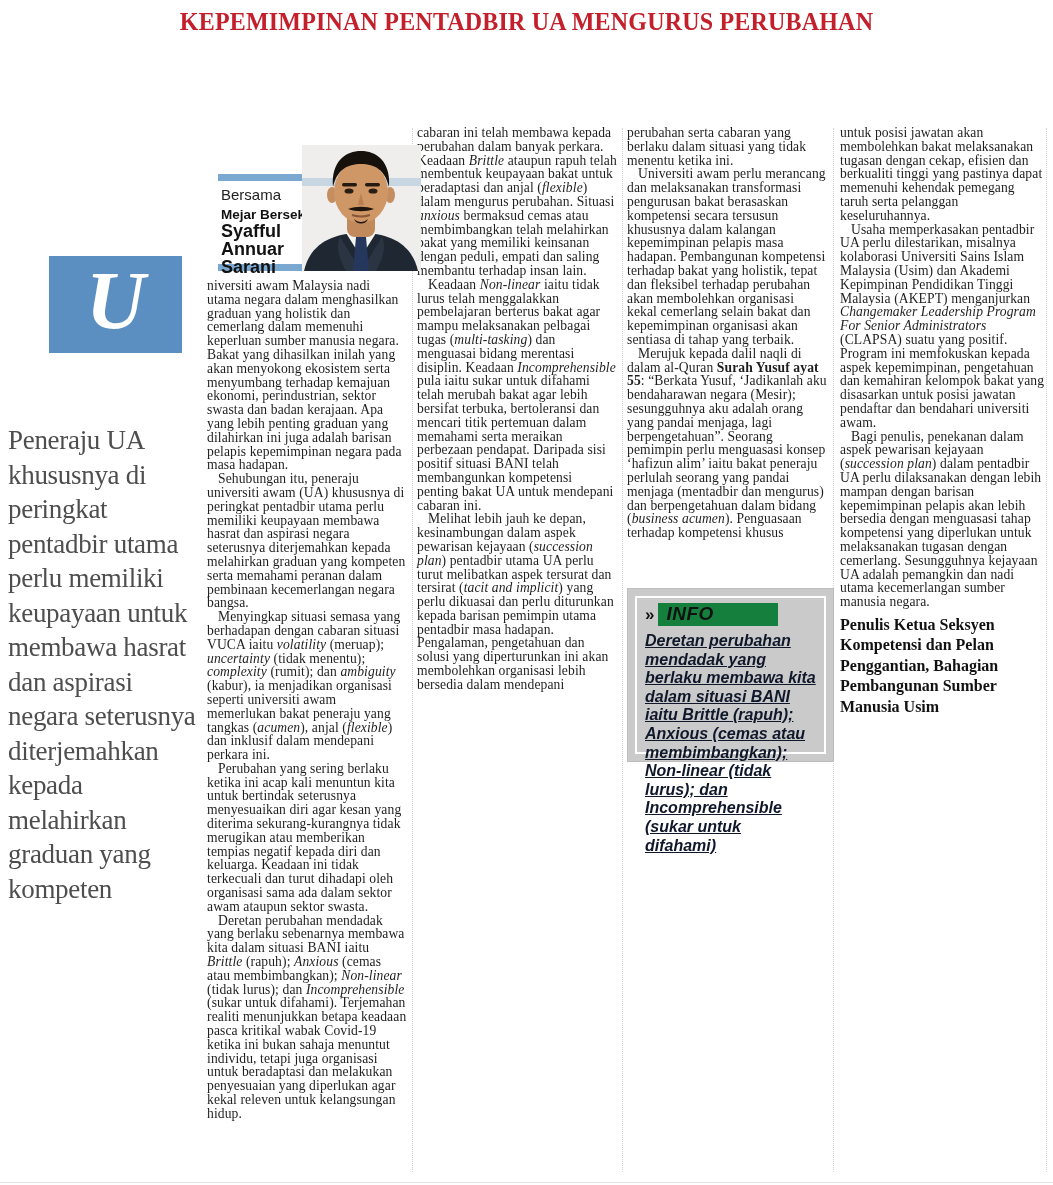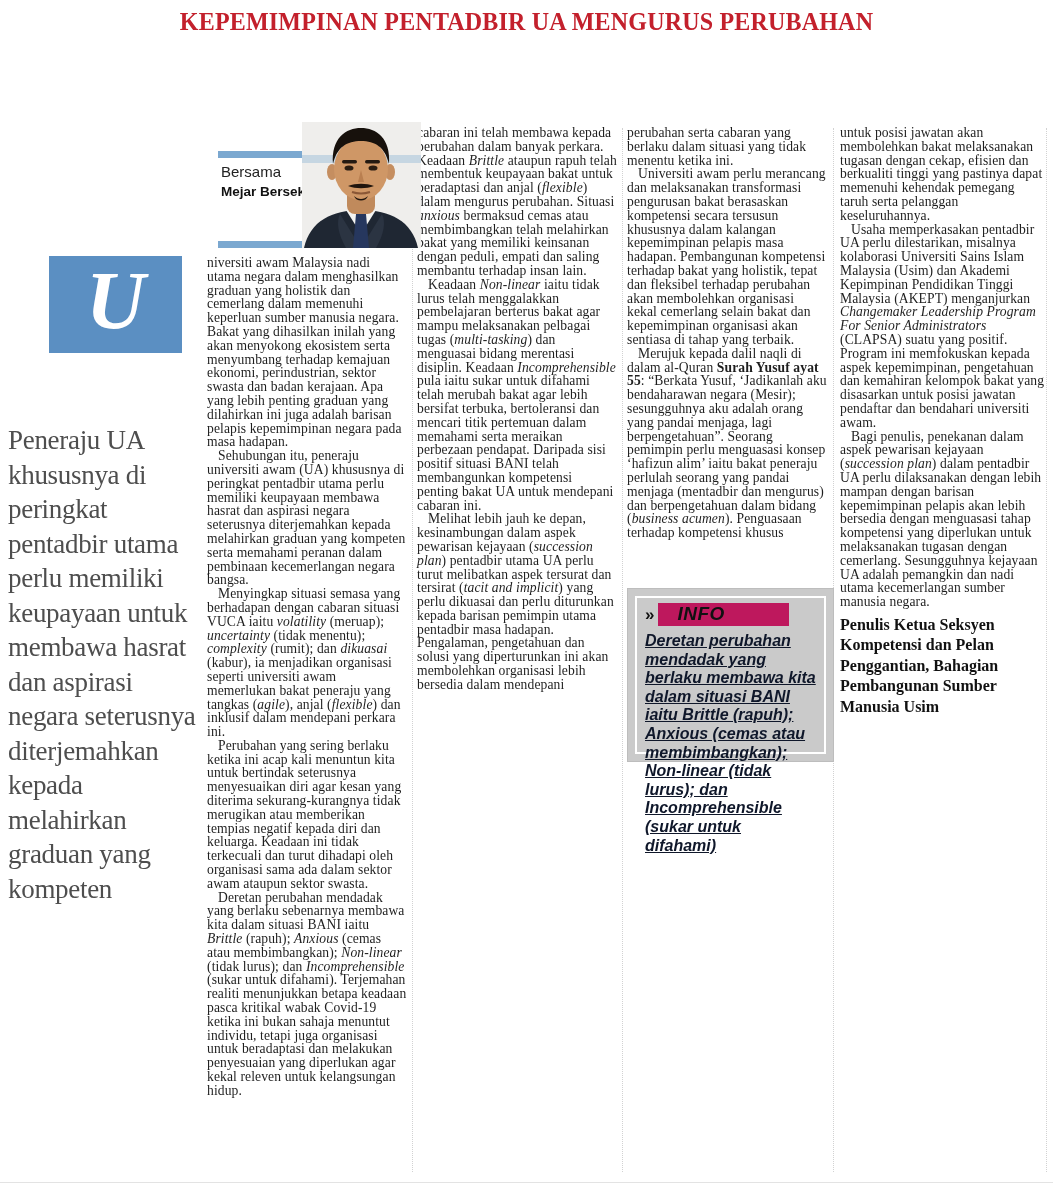--- a/index.html
+++ b/index.html
@@ -63,22 +63,22 @@
 
   
   .infobox {
     position:absolute; left:627px; top:588px; width:207px; height:174px;
     background:#cacaca; padding:7px; border:1px solid #bdbdbd;
   }
   .infobox-inner { border:2px solid #ffffff; height:100%; padding:5px 8px 8px 8px; }
   .infobox-head { display:flex; align-items:center; font-family:"Liberation Sans", sans-serif; margin-bottom:6px; }
   .infobox-marker { font-weight:bold; font-size:17px; color:#111; margin-right:4px; }
   .infobox-title {
-    background:#be185d; font-weight:bold; font-style:italic; font-size:19px;
-    color:#111; padding:0 64px 1px 19px; letter-spacing:0.5px;
+    background:#15803d; font-weight:bold; font-style:italic; font-size:19px;
+    color:#111; padding:0 64px 1px 8px; letter-spacing:0.5px;
   }
   .infobox-body {
     font-family:"Liberation Sans", sans-serif; font-weight:bold; font-style:italic;
     font-size:16px; line-height:18.6px; color:#0f172a;text-decoration:underline;
   }
 
   
   .credit {
     margin-top:6px; font-family:"Liberation Serif", serif; font-weight:bold;
     font-size:16px; line-height:20.5px; color:#111;
@@ -98,26 +98,27 @@
   <div class="col-rule" style="left:833px"></div>
   <div class="col-rule" style="left:1046px"></div>
 
   <div class="margincol">
     <div class="dropcap-box">
       <span class="dropcap-letter">U</span>
     </div>
     <div class="pullquote">Peneraju UA khususnya di peringkat pentadbir utama perlu memiliki keupayaan untuk membawa hasrat dan aspirasi negara seterusnya diterjemahkan kepada melahirkan graduan yang kompeten</div>
   </div>
 
-  <div class="col bodycol" style="left:207px; top:120px;">
+  <div class="col bodycol" style="left:207px; top:143px;">
     <div class="byline">
       <div class="byline-bar top"></div>
       <div class="byline-bar bottom"></div>
       <div class="byline-label">Bersama</div>
       <div class="byline-rank">Mejar Bersekutu (PA)</div>
+      <div class="byline-name">Syafful Annuar Sarani</div>
       <svg class="byline-photo" viewBox="0 0 119 126" aria-label="portrait photo">
         <rect x="0" y="0" width="119" height="126" fill="#efeeec"></rect>
         <rect x="0" y="33" width="119" height="8" fill="#7ba8d0" opacity="0.35"></rect>
 
         <path d="M2,126 C8,99 30,88 59,88 C88,88 110,99 116,126 Z" fill="#1f2733"></path>
         <path d="M38,92 L59,126 L44,126 C36,112 34,100 38,92 Z" fill="#2b3442"></path>
         <path d="M80,92 L59,126 L74,126 C82,112 84,100 80,92 Z" fill="#2b3442"></path>
 
         <path d="M44,88 L59,112 L74,88 Z" fill="#f4f4f2"></path>
 
@@ -143,21 +144,21 @@
         <path d="M46,64 C54,61 64,61 72,64 C64,67 54,67 46,64 Z" fill="#20150d"></path>
 
         <path d="M50,70 C56,72 62,72 68,70" stroke="#8a5736" stroke-width="2" fill="none"></path>
 
         <path d="M52,74 C56,78 62,78 66,74 C64,80 54,80 52,74 Z" fill="#20150d"></path>
       </svg>
     </div>
     <div>
         <p class="para flush">niversiti awam Malaysia nadi utama negara dalam menghasilkan graduan yang holistik dan cemerlang dalam memenuhi keperluan sumber manusia negara. Bakat yang dihasilkan inilah yang akan menyokong ekosistem serta menyumbang terhadap kemajuan ekonomi, perindustrian, sektor swasta dan badan kerajaan. Apa yang lebih penting graduan yang dilahirkan ini juga adalah barisan pelapis kepemimpinan negara pada masa hadapan.</p>
         <p class="para">Sehubungan itu, peneraju universiti awam (UA) khususnya di peringkat pentadbir utama perlu memiliki keupayaan membawa hasrat dan aspirasi negara seterusnya diterjemahkan kepada melahirkan graduan yang kompeten serta memahami peranan dalam pembinaan kecemerlangan negara bangsa.</p>
-        <p class="para">Menyingkap situasi semasa yang berhadapan dengan cabaran situasi VUCA iaitu <i>volatility</i> (meruap); <i>uncertainty</i> (tidak menentu); <i>complexity</i> (rumit); dan <i>dikuasai</i> (kabur), ia menjadikan organisasi seperti universiti awam memerlukan bakat peneraju yang tangkas (<i>agile</i>), anjal (<i>flexible</i>) dan inklusif dalam mendepani perkara ini.</p>
+        <p class="para">Menyingkap situasi semasa yang berhadapan dengan cabaran situasi VUCA iaitu <i>volatility</i> (meruap); <i>uncertainty</i> (tidak menentu); <i>complexity</i> (rumit); dan <i>ambiguity</i> (kabur), ia menjadikan organisasi seperti universiti awam memerlukan bakat peneraju yang tangkas (<i>acumen</i>), anjal (<i>flexible</i>) dan inklusif dalam mendepani perkara ini.</p>
         <p class="para">Perubahan yang sering berlaku ketika ini acap kali menuntun kita untuk bertindak seterusnya menyesuaikan diri agar kesan yang diterima sekurang-kurangnya tidak merugikan atau memberikan tempias negatif kepada diri dan keluarga. Keadaan ini tidak terkecuali dan turut dihadapi oleh organisasi sama ada dalam sektor awam ataupun sektor swasta.</p>
         <p class="para">Deretan perubahan mendadak yang berlaku sebenarnya membawa kita dalam situasi BANI iaitu <i>Brittle</i> (rapuh); <i>Anxious</i> (cemas atau membimbangkan); <i>Non-linear</i> (tidak lurus); dan <i>Incomprehensible</i> (sukar untuk difahami). Terjemahan realiti menunjukkan betapa keadaan pasca kritikal wabak Covid-19 ketika ini bukan sahaja menuntut individu, tetapi juga organisasi untuk beradaptasi dan melakukan penyesuaian yang diperlukan agar kekal releven untuk kelangsungan hidup.</p>
       </div>
   </div>
 
   <div class="col bodycol" style="left:417px;">
     <div>
         <p class="para flush">cabaran ini telah membawa kepada perubahan dalam banyak perkara. Keadaan <i>Brittle</i> ataupun rapuh telah membentuk keupayaan bakat untuk beradaptasi dan anjal (<i>flexible</i>) dalam mengurus perubahan. Situasi <i>anxious</i> bermaksud cemas atau membimbangkan telah melahirkan bakat yang memiliki keinsanan dengan peduli, empati dan saling membantu terhadap insan lain.</p>
         <p class="para">Keadaan <i>Non-linear</i> iaitu tidak lurus telah menggalakkan pembelajaran berterus bakat agar mampu melaksanakan pelbagai tugas (<i>multi-tasking</i>) dan menguasai bidang merentasi disiplin. Keadaan <i>Incomprehensible</i> pula iaitu sukar untuk difahami telah merubah bakat agar lebih bersifat terbuka, bertoleransi dan mencari titik pertemuan dalam memahami serta meraikan perbezaan pendapat. Daripada sisi positif situasi BANI telah membangunkan kompetensi penting bakat UA untuk mendepani cabaran ini.</p>
         <p class="para">Melihat lebih jauh ke depan, kesinambungan dalam aspek pewarisan kejayaan (<i>succession plan</i>) pentadbir utama UA perlu turut melibatkan aspek tersurat dan tersirat (<i>tacit and implicit</i>) yang perlu dikuasai dan perlu diturunkan kepada barisan pemimpin utama pentadbir masa hadapan. Pengalaman, pengetahuan dan solusi yang diperturunkan ini akan membolehkan organisasi lebih bersedia dalam mendepani</p>

